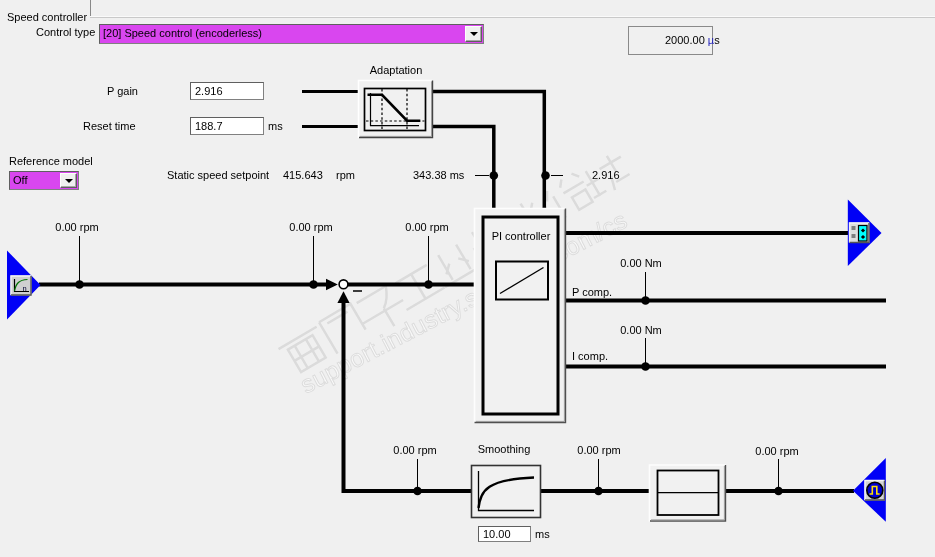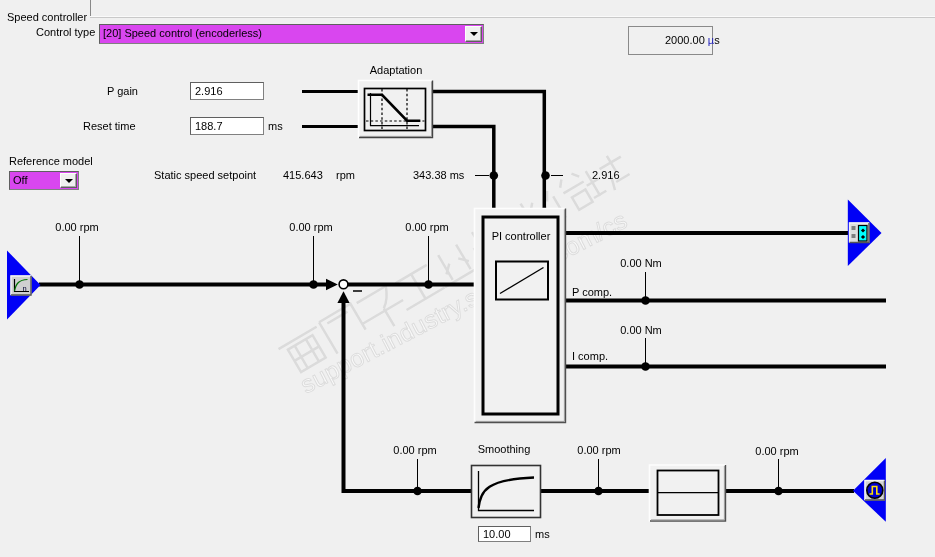--- a/index.html
+++ b/index.html
@@ -53,21 +53,21 @@
   <div class="lbl ctr" style="left:396px;top:65px;">Adaptation</div>
 
   <div class="lbl" style="left:9px;top:156px;">Reference model</div>
   <div class="combo" style="left:9px;top:171px;width:68px;height:17px;">
     <div class="tx">Off</div>
     <div class="cbtn" style="width:15px;height:13px;">
         <i></i>
       </div>
   </div>
 
-  <div class="lbl" style="left:154px;top:170px;">Static speed setpoint</div>
+  <div class="lbl" style="left:167px;top:170px;">Static speed setpoint</div>
   <div class="lbl" style="left:283px;top:170px;">415.643</div>
   <div class="lbl" style="left:336px;top:170px;">rpm</div>
   <div class="lbl" style="left:413px;top:170px;">343.38 ms</div>
   <div class="lbl" style="left:592px;top:170px;">2.916</div>
 
   <div class="lbl ctr" style="left:77px;top:222px;">0.00 rpm</div>
   <div class="lbl ctr" style="left:311px;top:222px;">0.00 rpm</div>
   <div class="lbl ctr" style="left:427px;top:222px;">0.00 rpm</div>
 
   <div class="lbl ctr" style="left:521px;top:231px;">PI controller</div>

